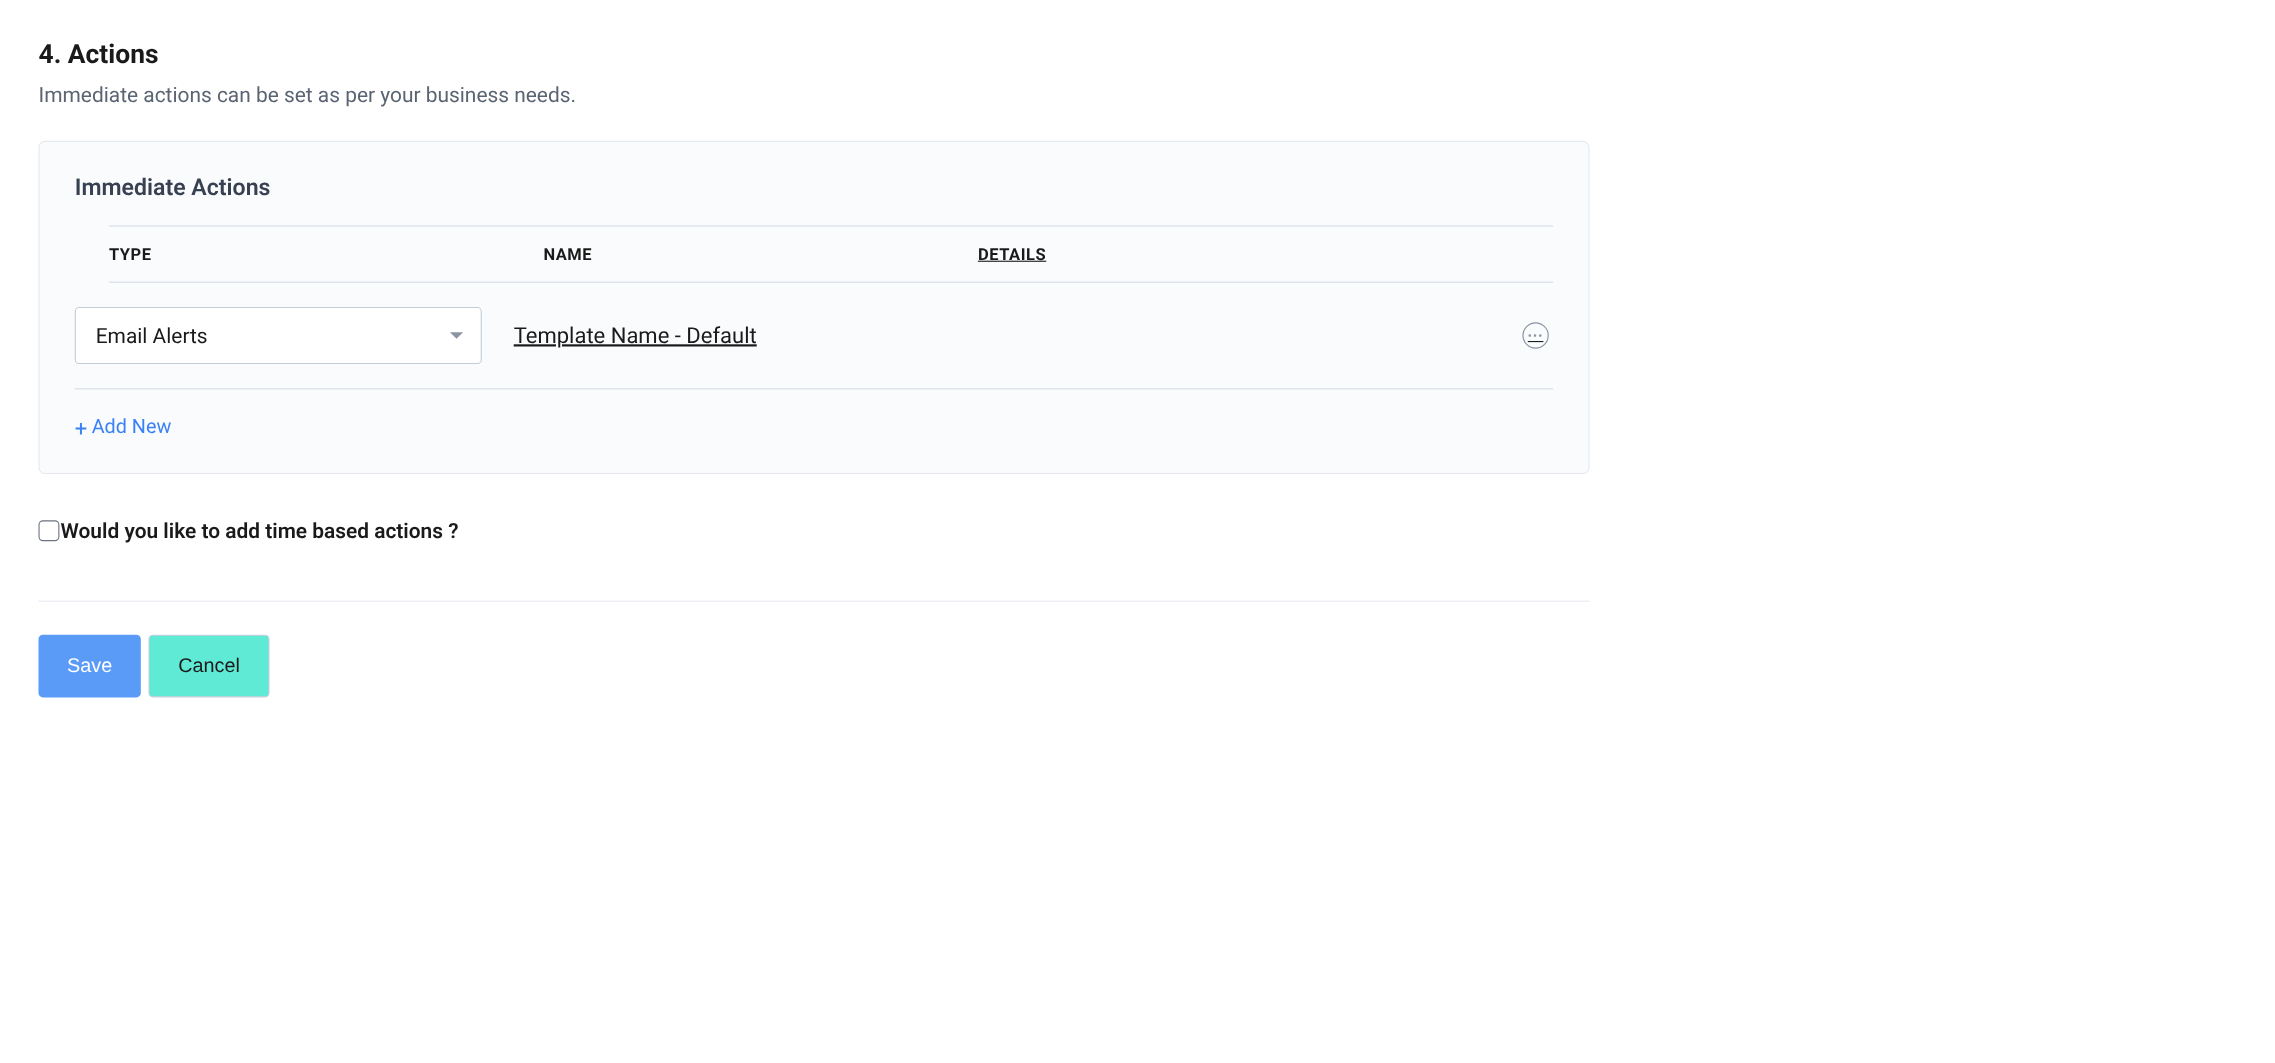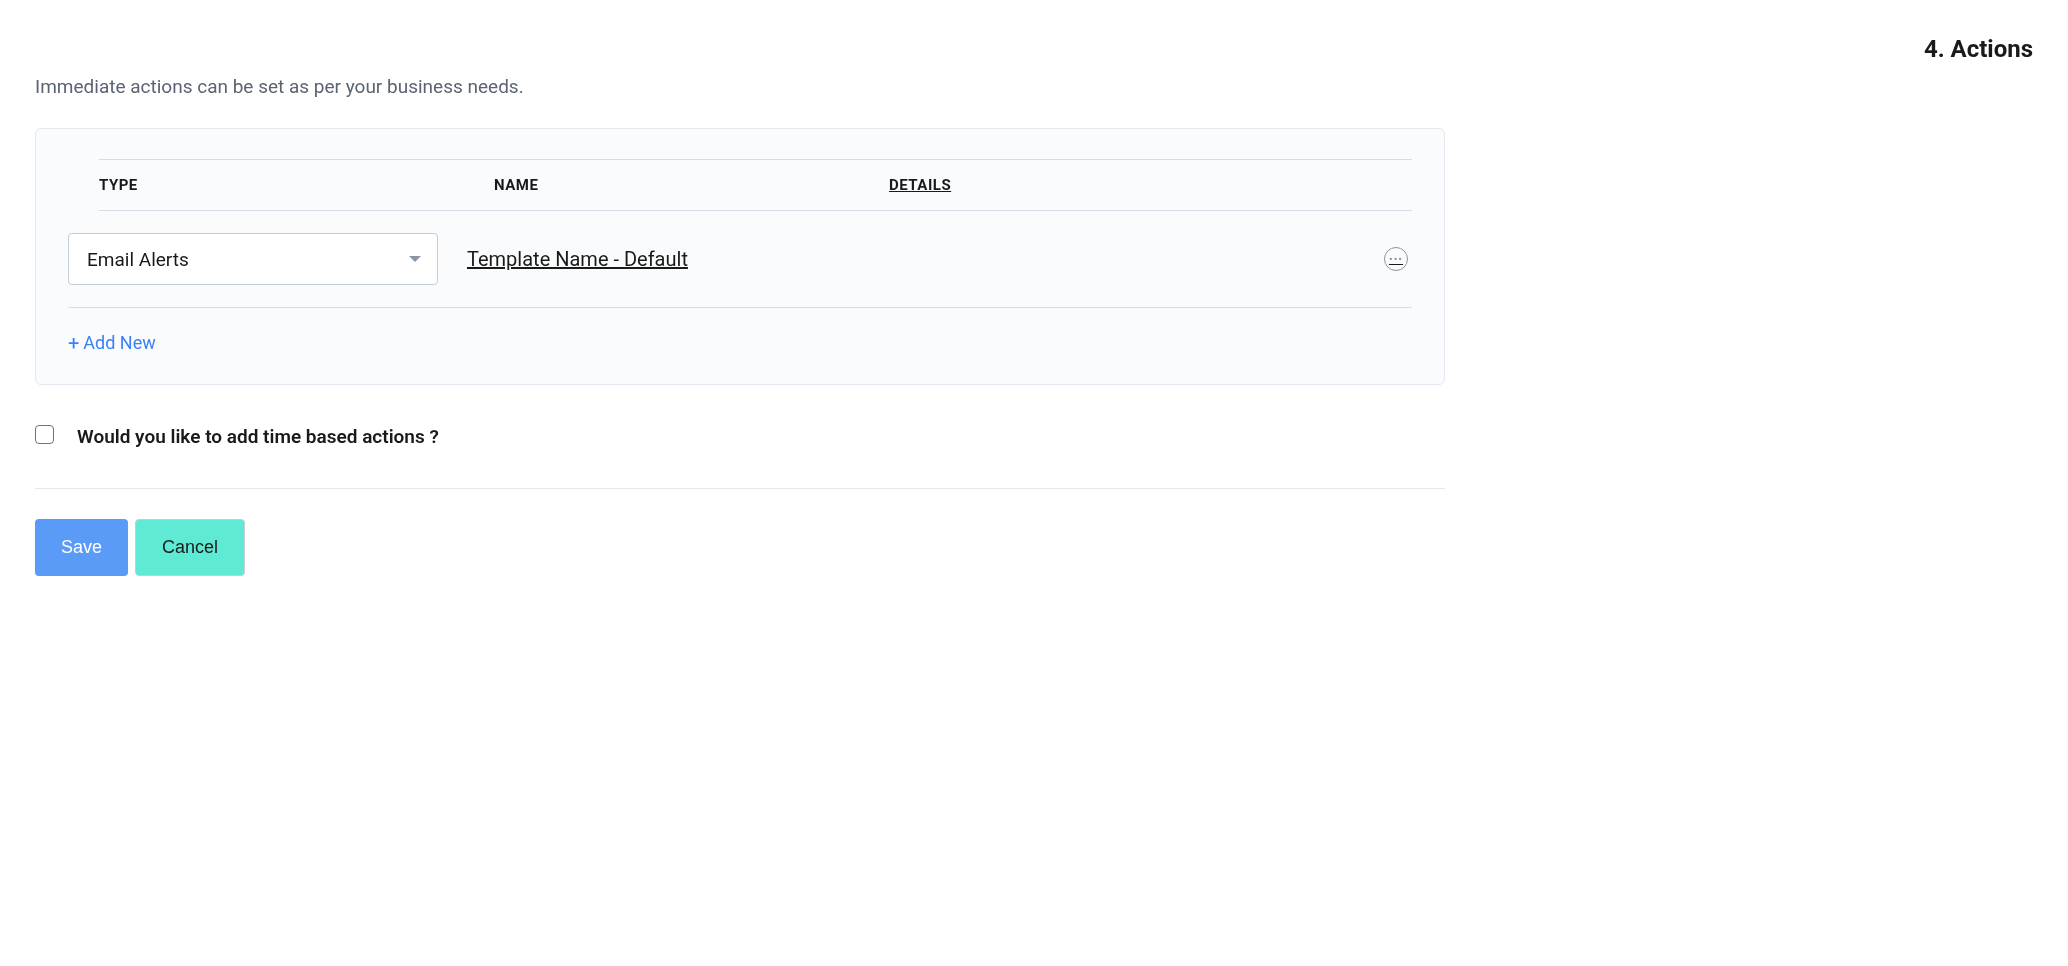--- a/index.html
+++ b/index.html
@@ -14,21 +14,20 @@
       color: #1a1a1a;
       padding: 35px;
       font-size: 16px;
     }
     
     .section-title {
       font-size: 24px;
       font-weight: 700;
       color: #1a1a1a;
       margin-bottom: 12px;
-      text-align: right;
     }
     
     .section-subtitle {
       font-size: 19px;
       color: #5a6472;
       margin-bottom: 30px;
     }
     
     .panel {
       background: #f9fbfd;
@@ -162,23 +161,24 @@
       gap: 4px;
     }
     
     .add-new-plus {
       font-size: 20px;
       line-height: 1;
     }
     
     .checkbox-row {
       display: flex;
-      gap: 23px;
+      align-items: center;
+      gap: 1px;
       margin-top: 40px;
-      margin-bottom: 40px;
+      margin-bottom: 52px;
     }
     
     .checkbox {
       width: 19px;
       height: 19px;
       border: 1.5px solid #6b7280;
       border-radius: 4px;
       background: #ffffff;
       cursor: pointer;
       flex-shrink: 0;
@@ -225,20 +225,21 @@
       border: 1px solid #c4cdd7;
     }
   </style>
 </head>
 <body>
 
 <div class="section-title">4. Actions</div>
 <div class="section-subtitle">Immediate actions can be set as per your business needs.</div>
 
 <div class="panel">
+  <div class="panel-title">Immediate Actions</div>
   
   <div class="table">
     <div class="table-header">
       <div class="table-header-cell col-type">TYPE</div>
       <div class="table-header-cell col-name">NAME</div>
       <div class="table-header-cell col-details">DETAILS</div>
     </div>
 
     <div class="table-row">
       <div class="col-type">

